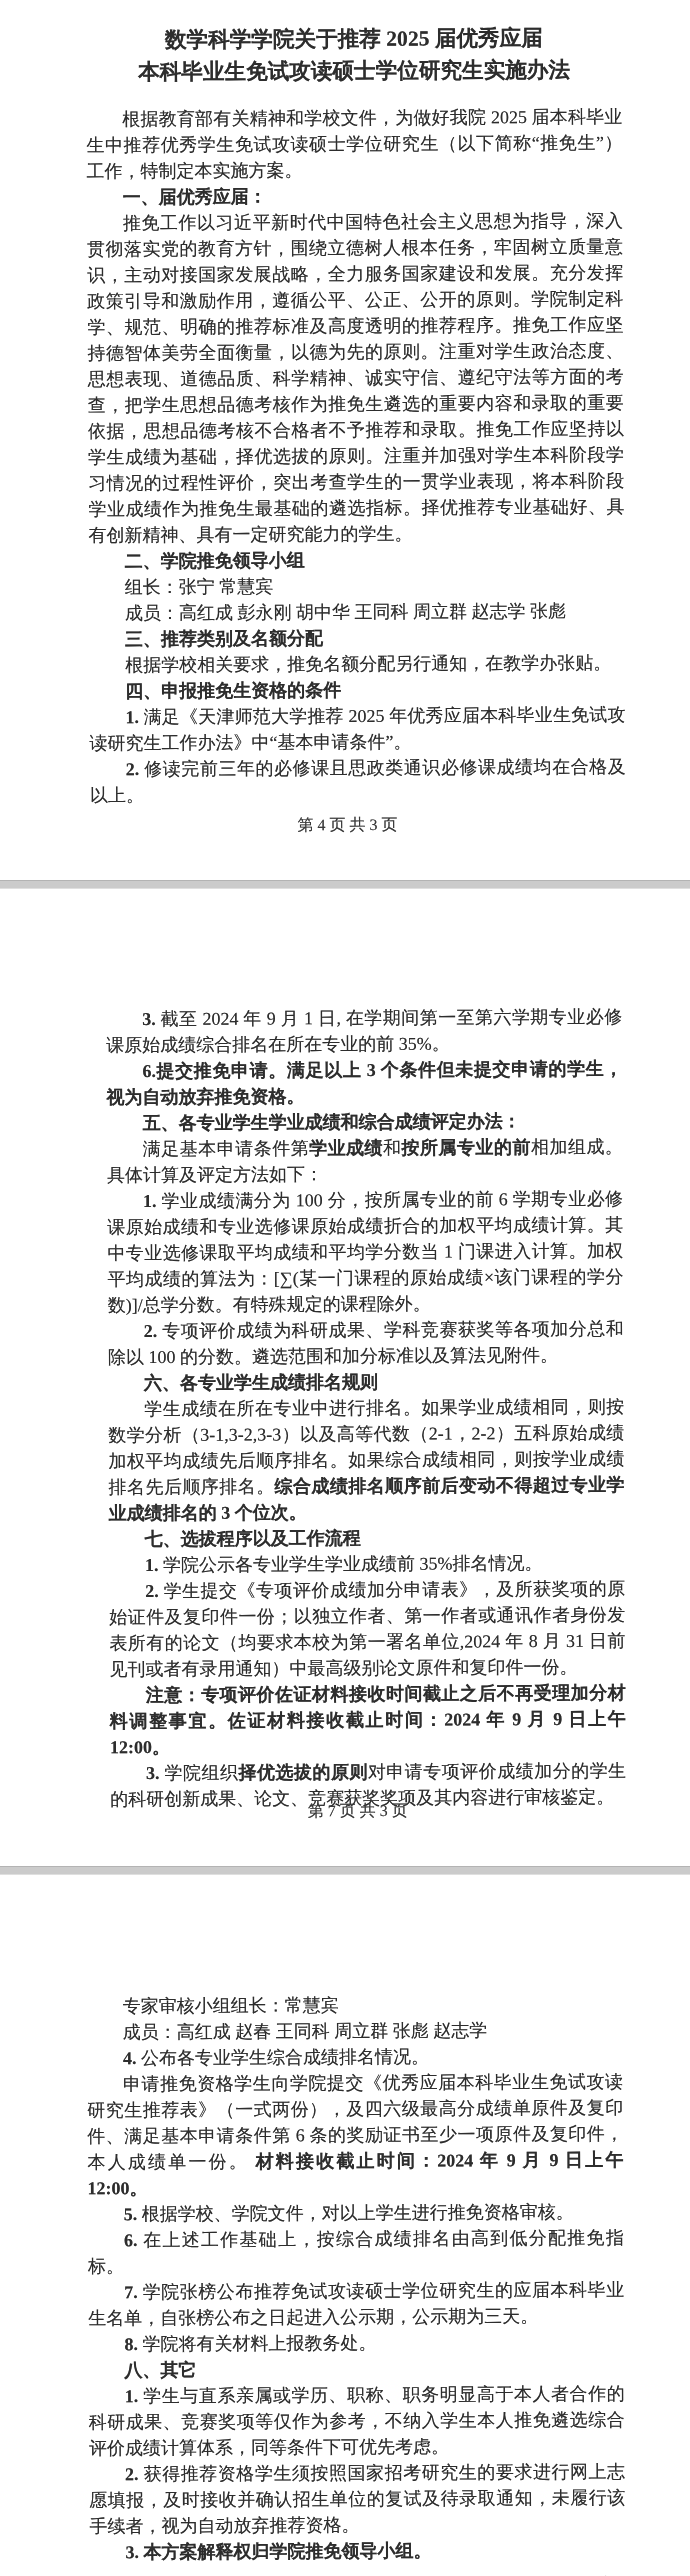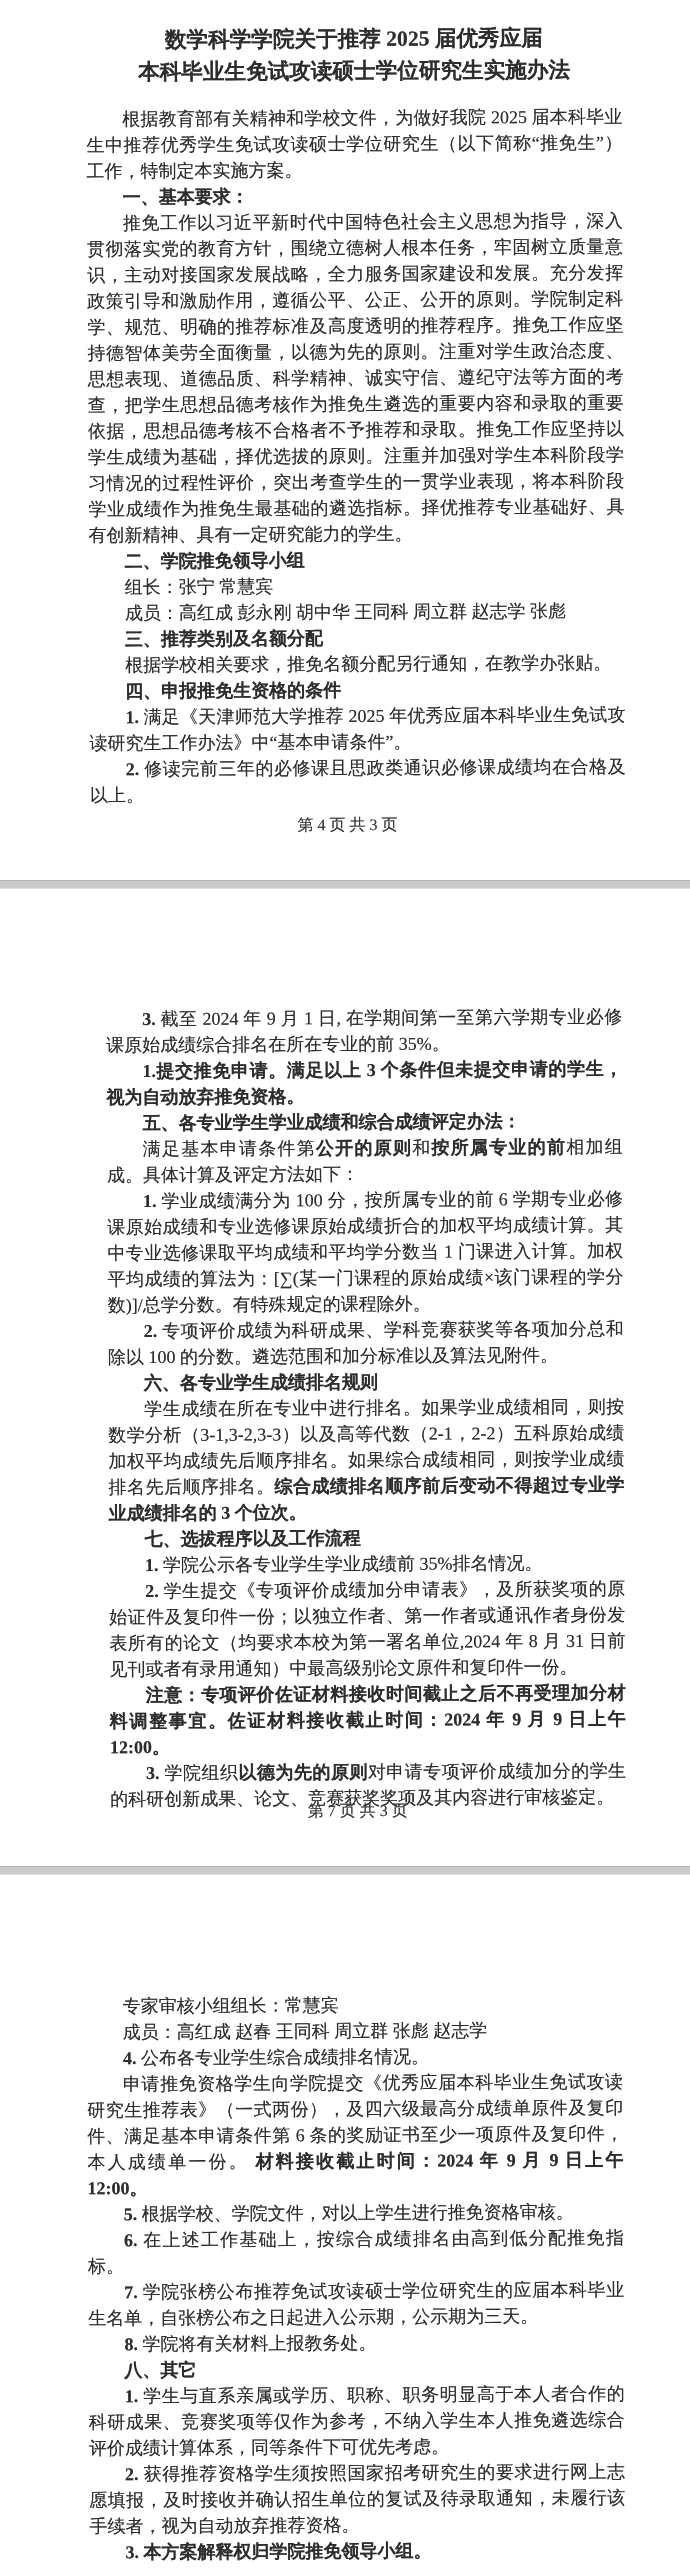--- a/index.html
+++ b/index.html
@@ -30,49 +30,49 @@
 </style>
 </head>
 <body>
 
 <div class="scan">
   <section class="page h1">
     <div class="inner p1">
         <p class="blk title"><span class="b">数学科学学院关于推荐 2025 届优秀应届</span></p>
         <p class="blk title"><span class="b">本科毕业生免试攻读硕士学位研究生实施办法</span></p>
         <p class="blk para"><span>根据教育部有关精神和学校文件，为做好我院 2025 届本科毕业生中推荐优秀学生免试攻读硕士学位研究生（以下简称“推免生”）工作，特制定本实施方案。</span></p>
-        <p class="blk heading"><span class="b">一、基本要求：</span></p>
+        <p class="blk heading"><span class="b">一、届优秀应届：</span></p>
         <p class="blk para"><span>推免工作以习近平新时代中国特色社会主义思想为指导，深入贯彻落实党的教育方针，围绕立德树人根本任务，牢固树立质量意识，主动对接国家发展战略，全力服务国家建设和发展。充分发挥政策引导和激励作用，遵循公平、公正、公开的原则。学院制定科学、规范、明确的推荐标准及高度透明的推荐程序。推免工作应坚持德智体美劳全面衡量，以德为先的原则。注重对学生政治态度、思想表现、道德品质、科学精神、诚实守信、遵纪守法等方面的考查，把学生思想品德考核作为推免生遴选的重要内容和录取的重要依据，思想品德考核不合格者不予推荐和录取。推免工作应坚持以学生成绩为基础，择优选拔的原则。注重并加强对学生本科阶段学习情况的过程性评价，突出考查学生的一贯学业表现，将本科阶段学业成绩作为推免生最基础的遴选指标。择优推荐专业基础好、具有创新精神、具有一定研究能力的学生。</span></p>
         <p class="blk heading"><span class="b">二、学院推免领导小组</span></p>
         <p class="blk para"><span>组长：张宁 常慧宾</span></p>
         <p class="blk para"><span>成员：高红成 彭永刚 胡中华 王同科 周立群 赵志学 张彪</span></p>
         <p class="blk heading"><span class="b">三、推荐类别及名额分配</span></p>
         <p class="blk para"><span>根据学校相关要求，推免名额分配另行通知，在教学办张贴。</span></p>
         <p class="blk heading"><span class="b">四、申报推免生资格的条件</span></p>
         <p class="blk para"><span class="b">1.</span><span> 满足《天津师范大学推荐 2025 年优秀应届本科毕业生免试攻读研究生工作办法》中“基本申请条件”。</span></p>
         <p class="blk para"><span class="b">2.</span><span> 修读完前三年的必修课且思政类通识必修课成绩均在合格及以上。</span></p>
         <p class="blk footer"><span>第 4 页 共 3 页</span></p>
       </div>
   </section>
   <div class="page-divider"></div>
   <section class="page h2">
     <div class="inner p2">
         <p class="blk para"><span class="b">3.</span><span> 截至 2024 年 9 月 1 日, 在学期间第一至第六学期专业必修课原始成绩综合排名在所在专业的前 35%。</span></p>
-        <p class="blk para"><span class="b">1.提交推免申请。</span><span class="b">满足以上 3 个条件但未提交申请的学生，视为自动放弃推免资格。</span></p>
+        <p class="blk para"><span class="b">6.提交推免申请。</span><span class="b">满足以上 3 个条件但未提交申请的学生，视为自动放弃推免资格。</span></p>
         <p class="blk heading"><span class="b">五、各专业学生学业成绩和综合成绩评定办法：</span></p>
-        <p class="blk para"><span>满足基本申请条件第</span><span class="b">公开的原则</span><span>和</span><span class="b">按所属专业的前</span><span>相加组成。具体计算及评定方法如下：</span></p>
+        <p class="blk para"><span>满足基本申请条件第</span><span class="b">学业成绩</span><span>和</span><span class="b">按所属专业的前</span><span>相加组成。具体计算及评定方法如下：</span></p>
         <p class="blk para"><span class="b">1.</span><span> 学业成绩满分为 100 分，按所属专业的前 6 学期专业必修课原始成绩和专业选修课原始成绩折合的加权平均成绩计算。其中专业选修课取平均成绩和平均学分数当 1 门课进入计算。加权平均成绩的算法为：[∑(某一门课程的原始成绩×该门课程的学分数)]/总学分数。有特殊规定的课程除外。</span></p>
         <p class="blk para"><span class="b">2.</span><span> 专项评价成绩为科研成果、学科竞赛获奖等各项加分总和除以 100 的分数。遴选范围和加分标准以及算法见附件。</span></p>
         <p class="blk heading"><span class="b">六、各专业学生成绩排名规则</span></p>
         <p class="blk para"><span>学生成绩在所在专业中进行排名。如果学业成绩相同，则按数学分析（3-1,3-2,3-3）以及高等代数（2-1，2-2）五科原始成绩加权平均成绩先后顺序排名。如果综合成绩相同，则按学业成绩排名先后顺序排名。</span><span class="b">综合成绩排名顺序前后变动不得超过专业学业成绩排名的 3 个位次。</span></p>
         <p class="blk heading"><span class="b">七、选拔程序以及工作流程</span></p>
         <p class="blk para"><span class="b">1.</span><span> 学院公示各专业学生学业成绩前 35%排名情况。</span></p>
         <p class="blk para"><span class="b">2.</span><span> 学生提交《专项评价成绩加分申请表》，及所获奖项的原始证件及复印件一份；以独立作者、第一作者或通讯作者身份发表所有的论文（均要求本校为第一署名单位,2024 年 8 月 31 日前见刊或者有录用通知）中最高级别论文原件和复印件一份。</span></p>
         <p class="blk para"><span class="b">注意：专项评价佐证材料接收时间截止之后不再受理加分材料调整事宜。佐证材料接收截止时间：2024 年 9 月 9 日上午 12:00。</span></p>
-        <p class="blk para"><span class="b">3.</span><span> 学院组织</span><span class="b">以德为先的原则</span><span>对申请专项评价成绩加分的学生的科研创新成果、论文、竞赛获奖奖项及其内容进行审核鉴定。</span></p>
+        <p class="blk para"><span class="b">3.</span><span> 学院组织</span><span class="b">择优选拔的原则</span><span>对申请专项评价成绩加分的学生的科研创新成果、论文、竞赛获奖奖项及其内容进行审核鉴定。</span></p>
         <p class="blk footer"><span>第 7 页 共 3 页</span></p>
       </div>
   </section>
   <div class="page-divider"></div>
   <section class="page h3">
     <div class="inner p3">
         <p class="blk para"><span>专家审核小组组长：常慧宾</span></p>
         <p class="blk para"><span>成员：高红成 赵春 王同科 周立群 张彪 赵志学</span></p>
         <p class="blk para"><span class="b">4.</span><span> 公布各专业学生综合成绩排名情况。</span></p>
         <p class="blk para"><span>申请推免资格学生向学院提交《优秀应届本科毕业生免试攻读研究生推荐表》（一式两份），及四六级最高分成绩单原件及复印件、满足基本申请条件第 6 条的奖励证书至少一项原件及复印件，本人成绩单一份。 </span><span class="b">材料接收截止时间：2024 年 9 月 9 日上午 12:00。</span></p>

